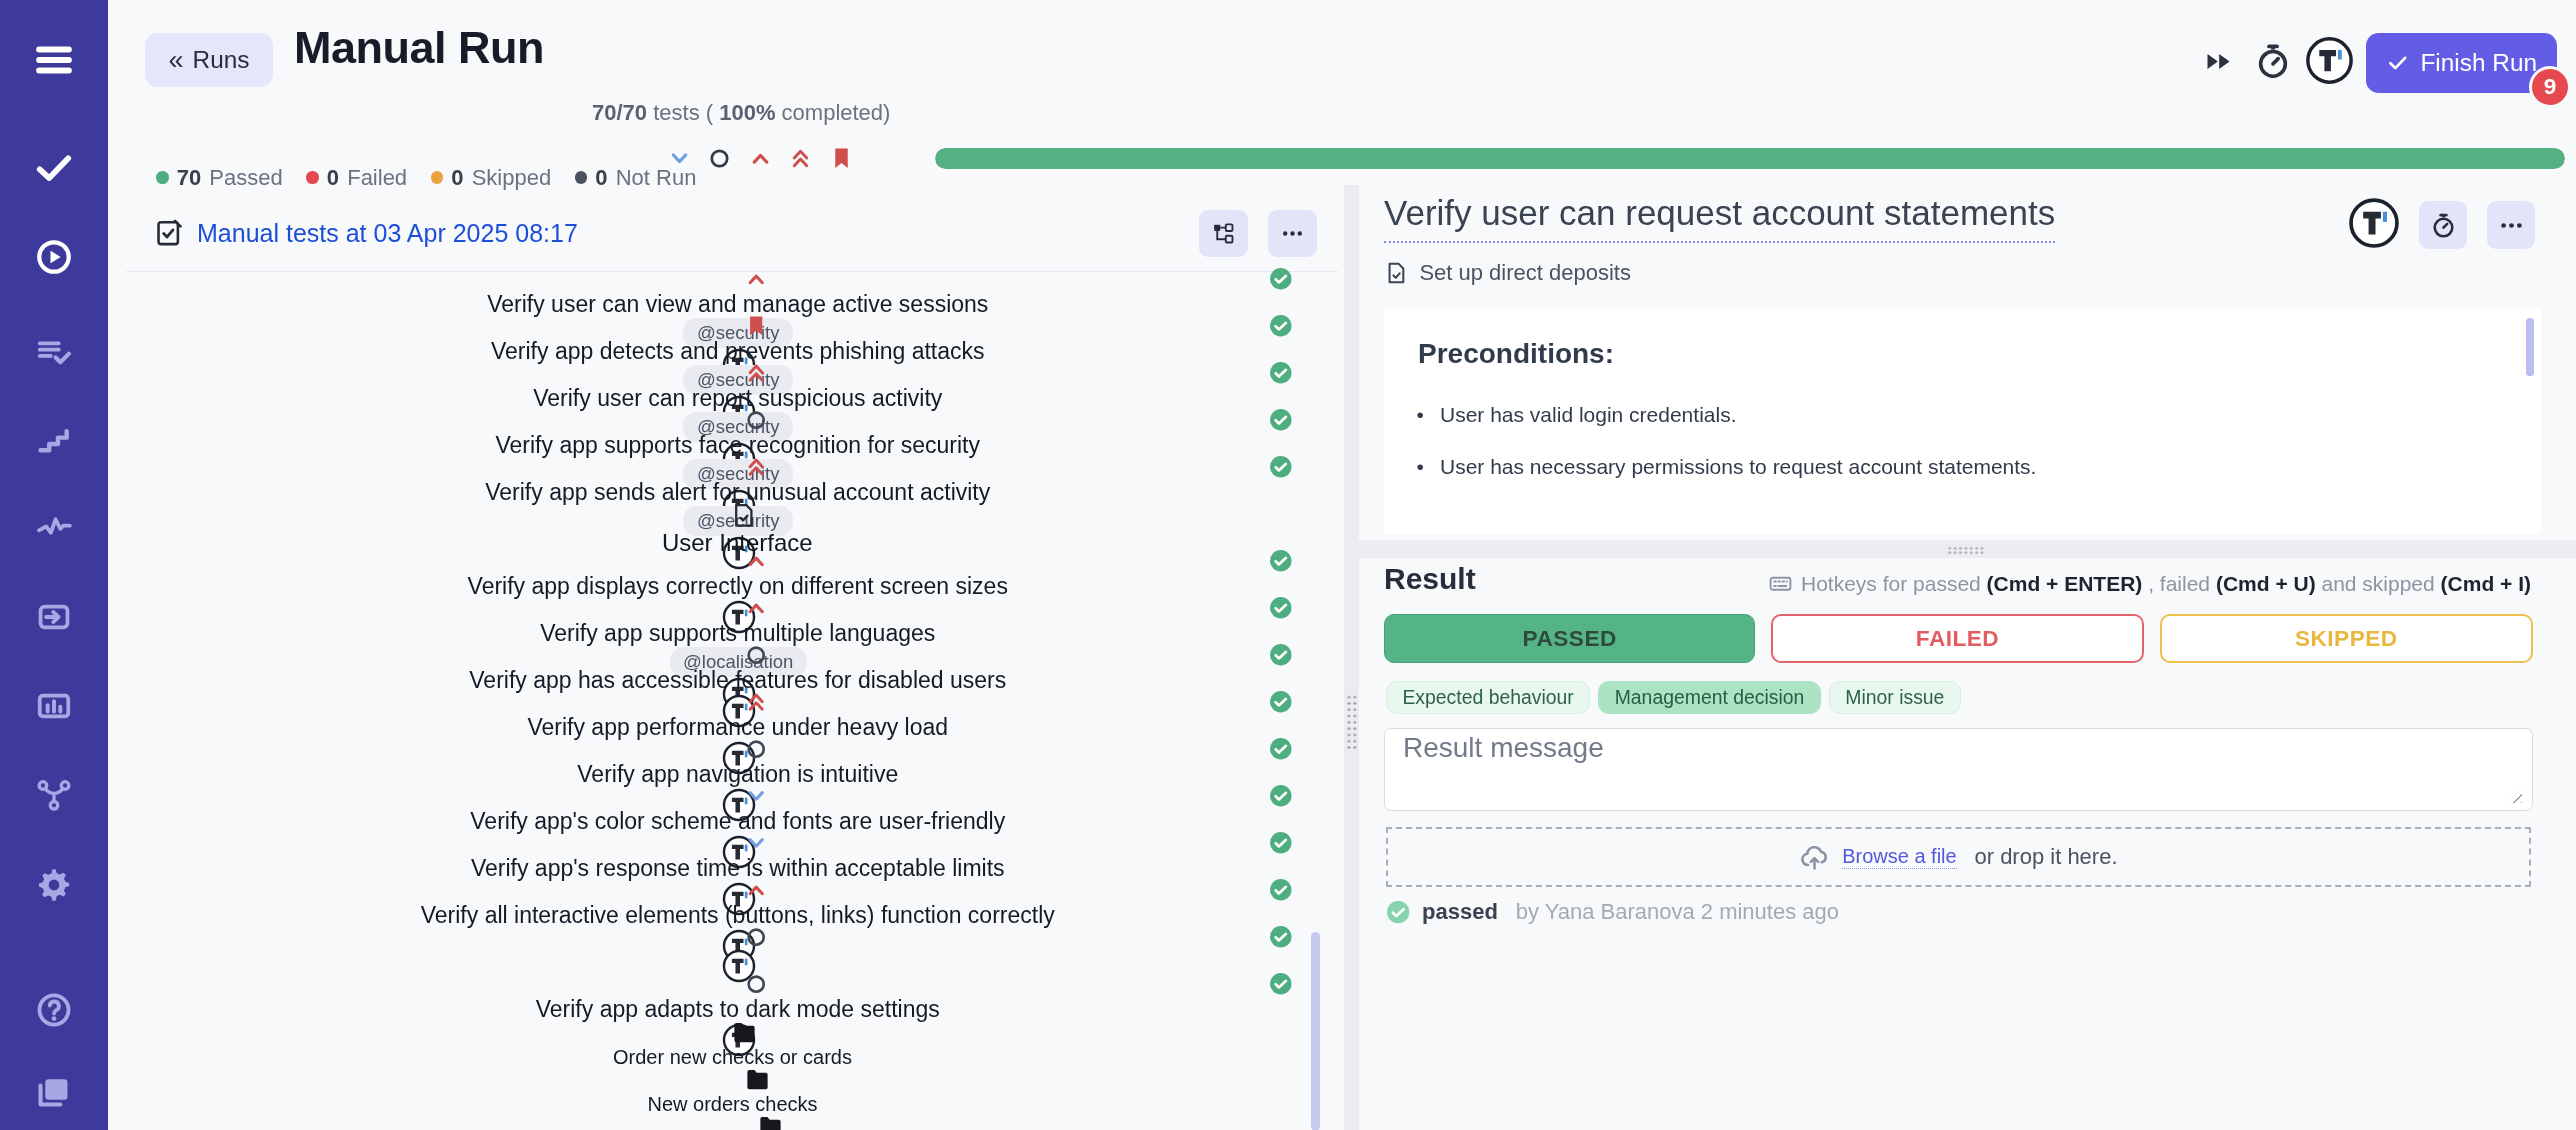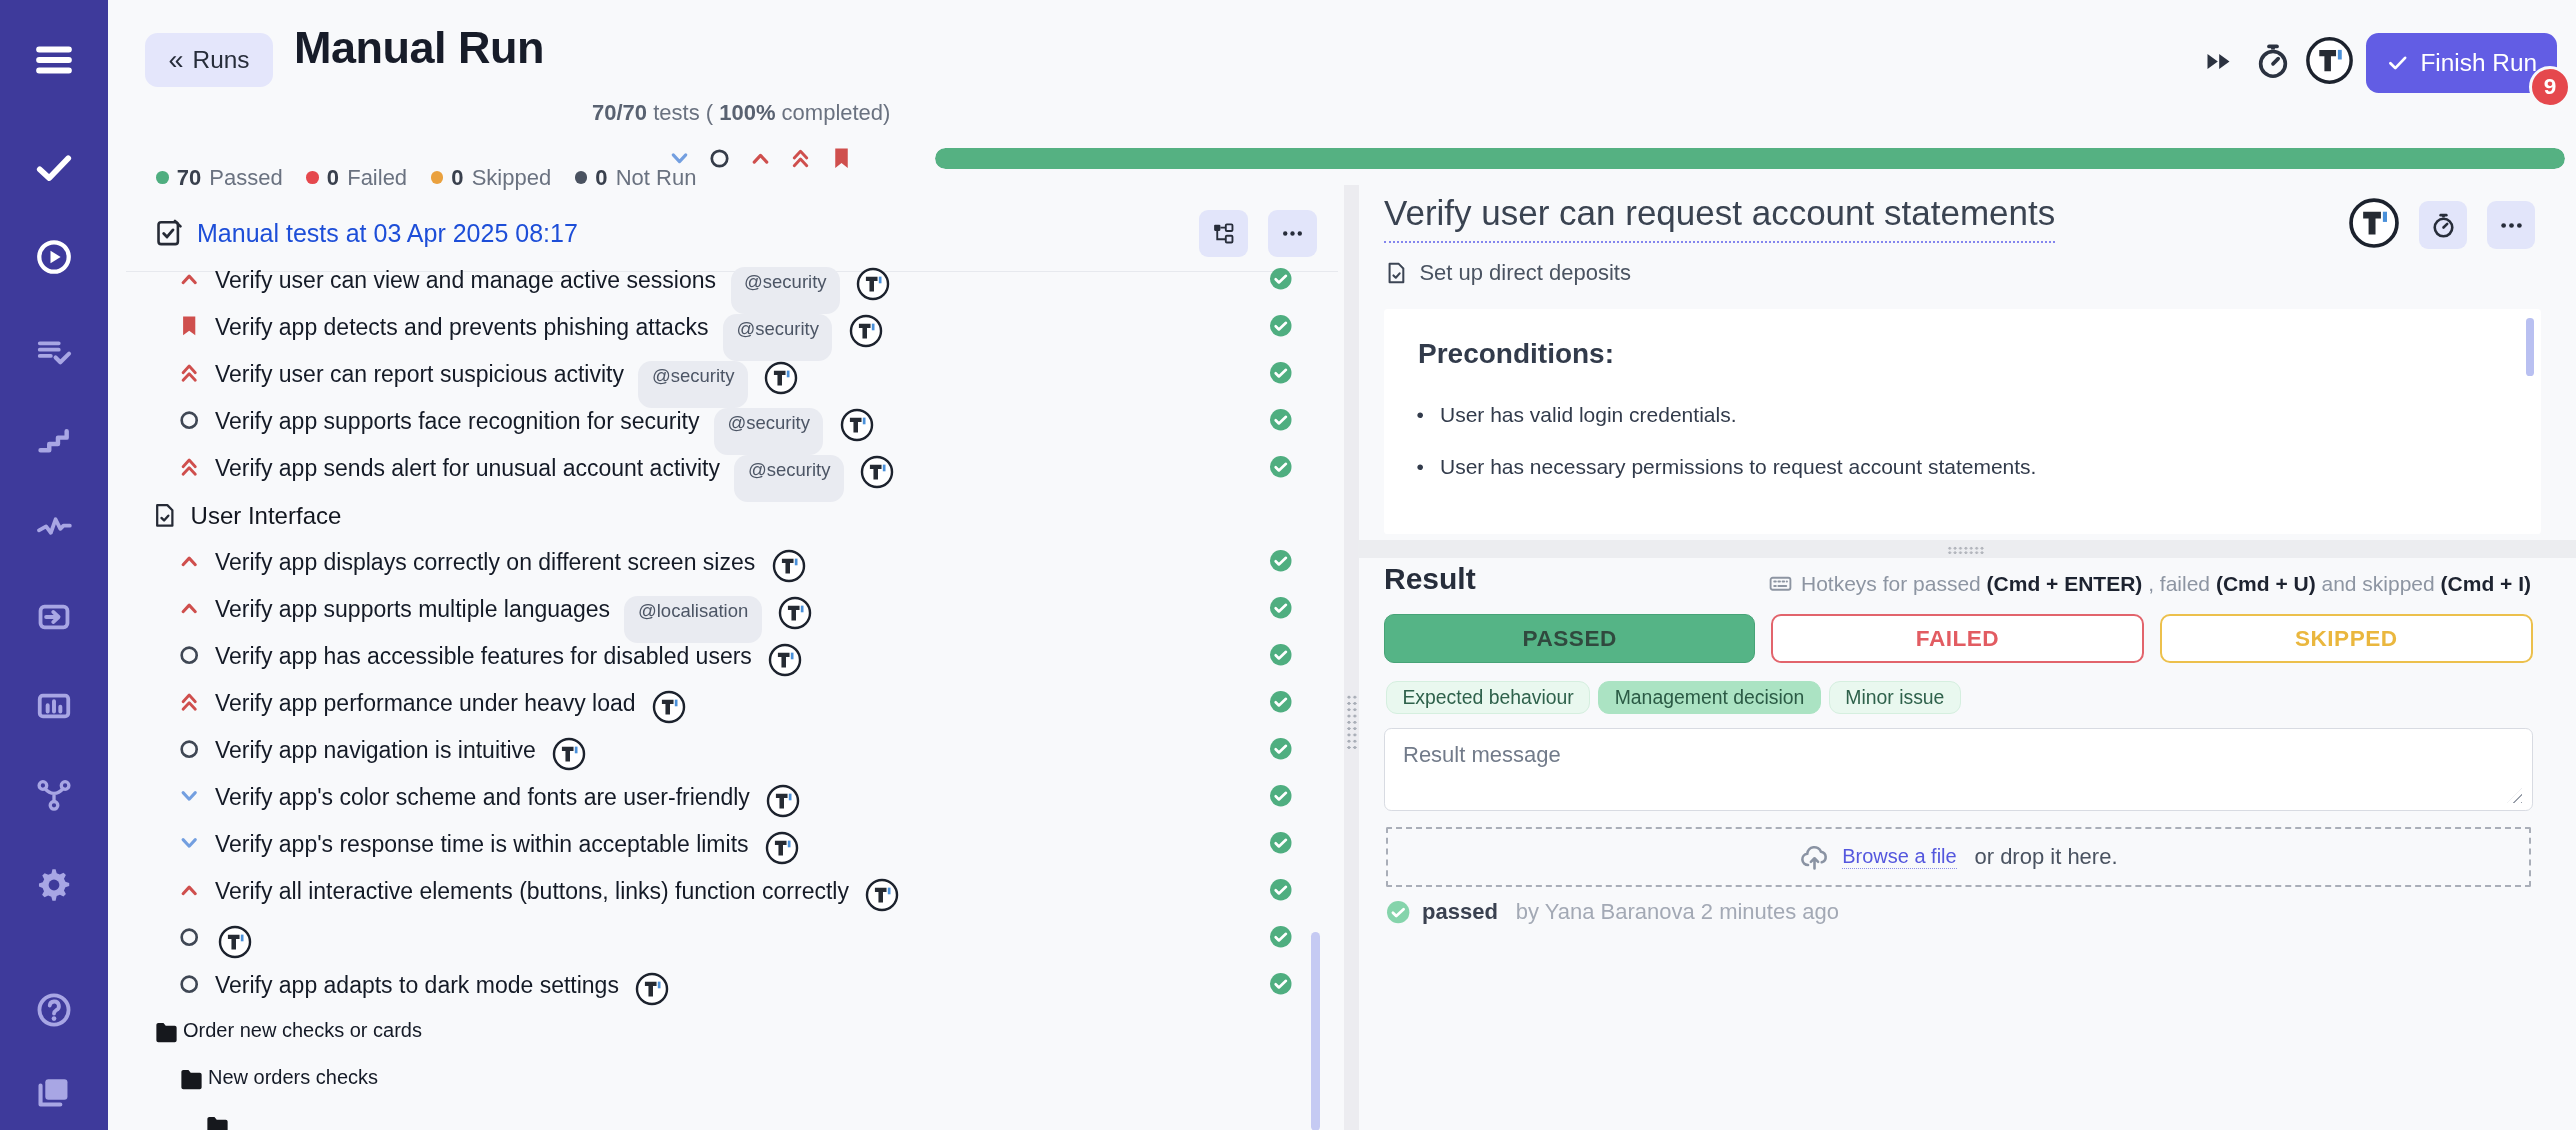--- a/index.html
+++ b/index.html
@@ -41,21 +41,21 @@
   .progress .fill{height:100%;background:#55b182;border-radius:11px;}
 
   
   .lp-head-ic{position:absolute;left:154px;top:217px;width:31px;height:31px;color:#262b36;}
   .lp-title{position:absolute;left:197px;top:219px;font-size:25px;font-weight:500;color:#1d4ed8;}
   .lp-btn{position:absolute;top:210px;width:49px;height:47px;background:#e2e5fa;border-radius:9px;
     display:flex;align-items:center;justify-content:center;color:#272d3a;cursor:pointer;}
   .lp-btn svg{width:25px;height:25px;}
   .lp-divider{position:absolute;left:126px;top:271px;width:1212px;height:0.9px;background:#e7e9ee;}
   .rows{position:absolute;left:126px;top:267px;width:1210px;}
-  .trow{position:relative;height:47px;display:flex;cursor:pointer;}
+  .trow{position:relative;height:47px;display:flex;align-items:center;cursor:pointer;flex-direction:column;}
   .trow .pri{width:24.4px;height:24.4px;margin-left:51px;flex:0 0 auto;}
   .pri.red{color:#cf4f4d;} .pri.blue{color:#739fe0;} .pri.gray{color:#3f4754;}
   .trow .ttl{margin-left:13.5px;font-size:23px;color:#141a26;white-space:nowrap;}
   .tag{margin-left:14.5px;background:#e9ebf1;border-radius:13.5px;padding:3.6px 13.5px;font-size:18.5px;color:#4c5565;white-space:nowrap;}
   .tl{width:34px;height:34px;margin-left:16.3px;flex:0 0 auto;}
   .chk{position:absolute;left:1143px;width:23.5px;height:23.5px;color:#4fae80;}
   .srow .sic2{width:27px;height:27px;margin-left:25px;color:#262b36;flex:0 0 auto;}
   .srow .ttl{font-size:24px;font-weight:500;color:#12161f;margin-left:12.6px;}
   .frow .fold{width:27px;height:27px;color:#16181d;flex:0 0 auto;}
   .frow .ttl{font-size:20px;margin-left:3px;}
@@ -97,22 +97,22 @@
   .sbtn.p{background:#55b486;color:#30493e;border:1.8px solid #47a377;}
   .sbtn.f{background:#fff;color:#e25c62;border:2.3px solid #e2646c;}
   .sbtn.s{background:#fff;color:#eab73e;border:2.3px solid #ecc04c;}
 
   .qtags{position:absolute;left:1386px;top:681px;display:flex;gap:8.1px;}
   .qtag{height:33px;display:flex;align-items:center;padding:0 15.4px;border-radius:11px;font-size:19.4px;
     color:#2e614b;background:#e9f8ef;border:1.4px solid #d5efdf;box-sizing:border-box;cursor:pointer;white-space:nowrap;}
   .qtag.sel{background:#abe3c3;border-color:#abe3c3;color:#2b5a45;}
 
   .rmsg{position:absolute;left:1384px;top:728px;width:1149px;height:83px;box-sizing:border-box;
-    border:1.4px solid #d8dbe2;border-radius:7.2px;padding:13px 18px;font-family:"Liberation Sans",sans-serif;
-    font-size:22px;color:#333c4c;background:#fff;resize:none;outline:none;}
+    border:1.4px solid #d8dbe2;border-radius:7.2px;padding:3px 18px;font-family:"Liberation Sans",sans-serif;
+    font-size:28px;color:#333c4c;background:#fff;resize:none;outline:none;}
   .rmsg::placeholder{color:#727b8a;}
   .ta-grip{position:absolute;left:2507px;top:788px;width:15.4px;height:15.4px;
     background:repeating-linear-gradient(135deg,transparent 0 3.6px,#9aa0ab 3.6px 5.4px);
     clip-path:polygon(100% 0,100% 100%,0 100%);}
 
   .upload{position:absolute;left:1386px;top:827px;width:1145px;height:60px;border:2.7px dashed #a9aeb8;
     border-radius:1.8px;display:flex;align-items:center;justify-content:center;gap:11.7px;box-sizing:border-box;cursor:pointer;}
   .upload svg{width:31px;height:31px;color:#8a93a3;}
   .browse{color:#5457de;font-size:20px;border-bottom:1.8px dotted #8d8fe8;padding-bottom:0.9px;cursor:pointer;}
   .udrop{color:#4a5361;font-size:22px;white-space:pre;}

